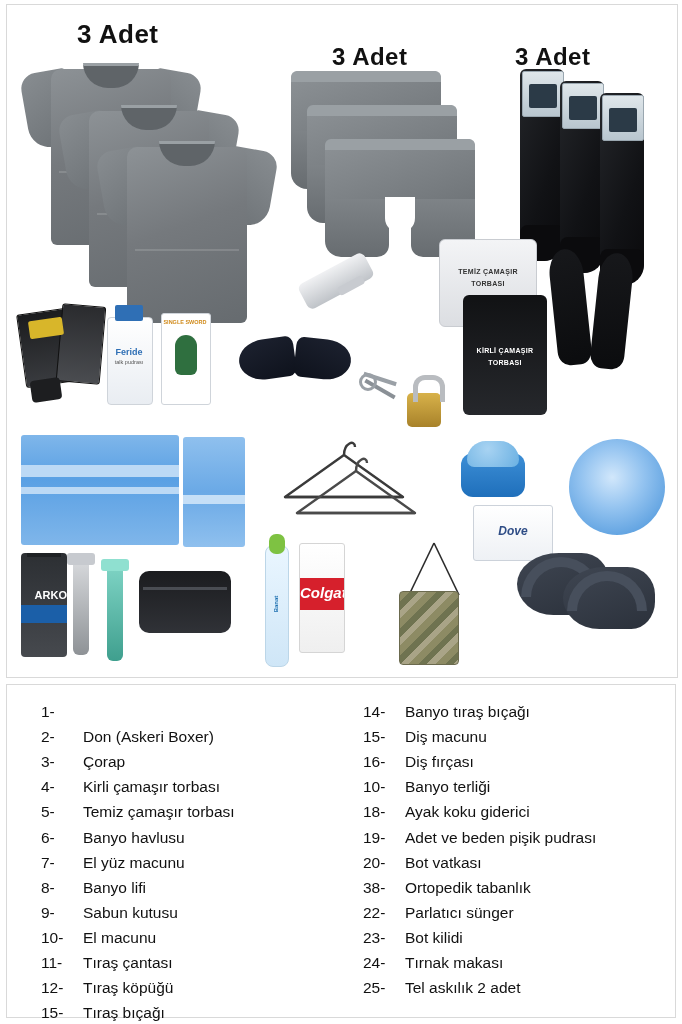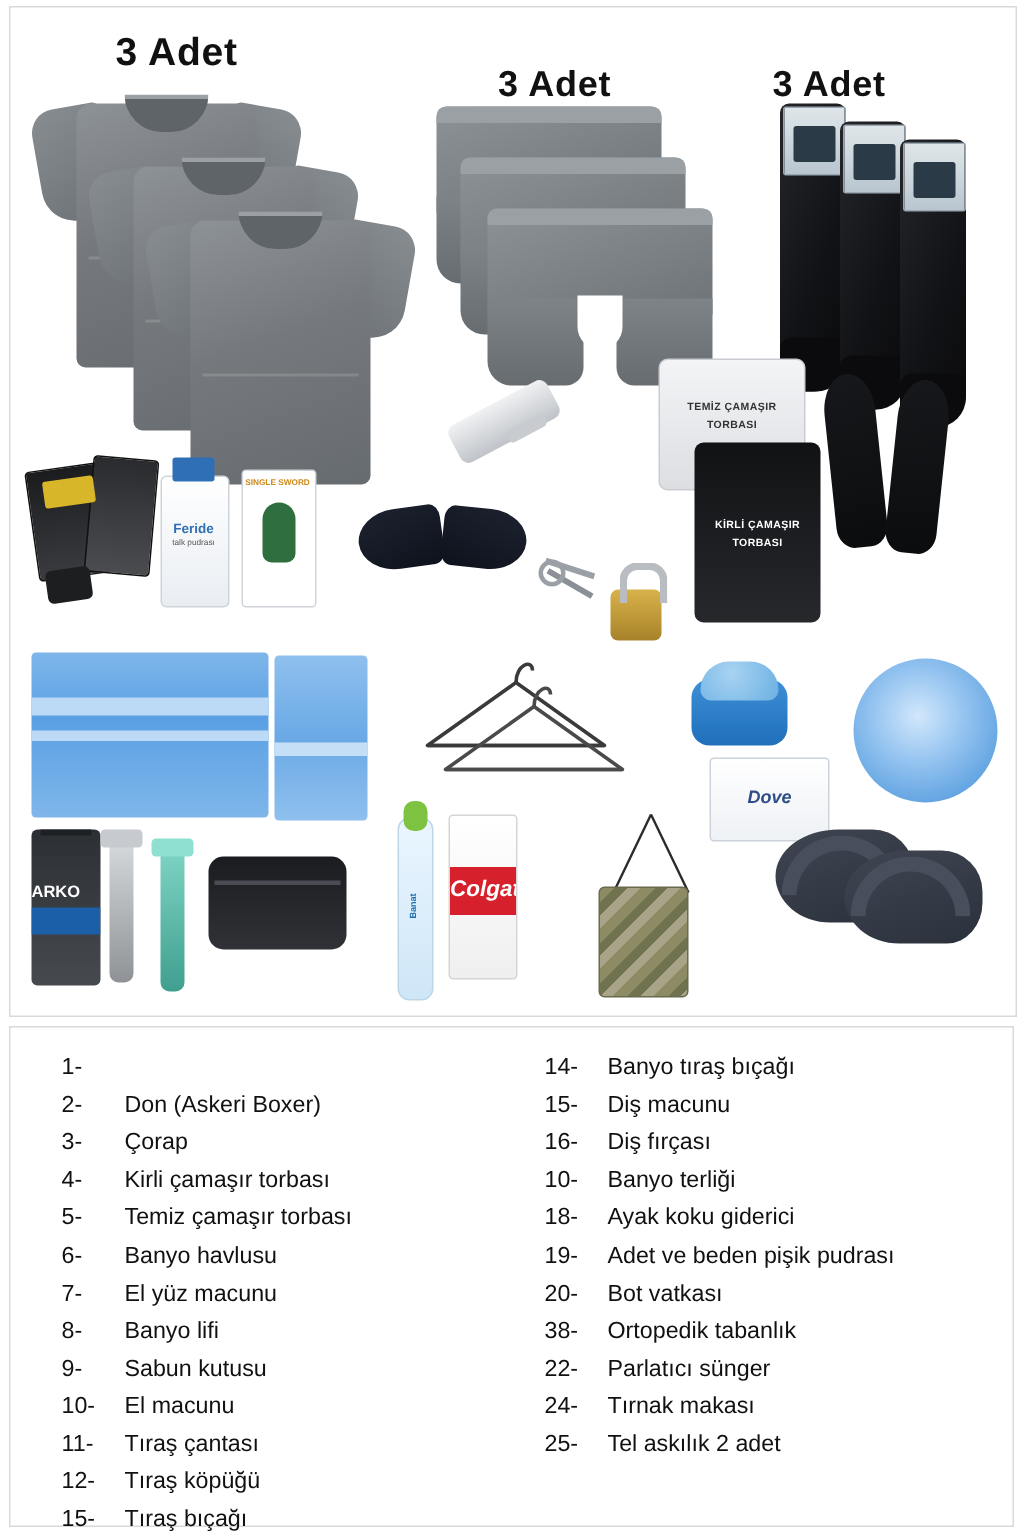--- a/index.html
+++ b/index.html
@@ -336,21 +336,21 @@
   .shavefoam {
     position: absolute;
     width: 46px; height: 104px;
     background: linear-gradient(180deg,#2c2f33,#46494e);
     border-radius: 4px;
     overflow: hidden;
   }
   .shavefoam .arko {
     position: absolute;
     left: 0; right: 0; top: 36px;
-    text-align: left;
+    text-align: right;
     font-size: 11px;
     font-weight: bold;
     color: #ffffff;
   }
   .shavefoam .bluebar {
     position: absolute;
     left: 0; right: 0; top: 52px;
     height: 18px;
     background: #1b5fa8;
   }
@@ -738,20 +738,24 @@
       </div>
       <div class="legend-row">
         <span class="legend-num">38-</span>
         <span class="legend-txt">Ortopedik tabanlık</span>
       </div>
       <div class="legend-row">
         <span class="legend-num">22-</span>
         <span class="legend-txt">Parlatıcı sünger</span>
       </div>
       <div class="legend-row">
+        <span class="legend-num">23-</span>
+        <span class="legend-txt">Bot kilidi</span>
+      </div>
+      <div class="legend-row">
         <span class="legend-num">24-</span>
         <span class="legend-txt">Tırnak makası</span>
       </div>
       <div class="legend-row">
         <span class="legend-num">25-</span>
         <span class="legend-txt">Tel askılık 2 adet</span>
       </div>
     </div>
 
   </div>

